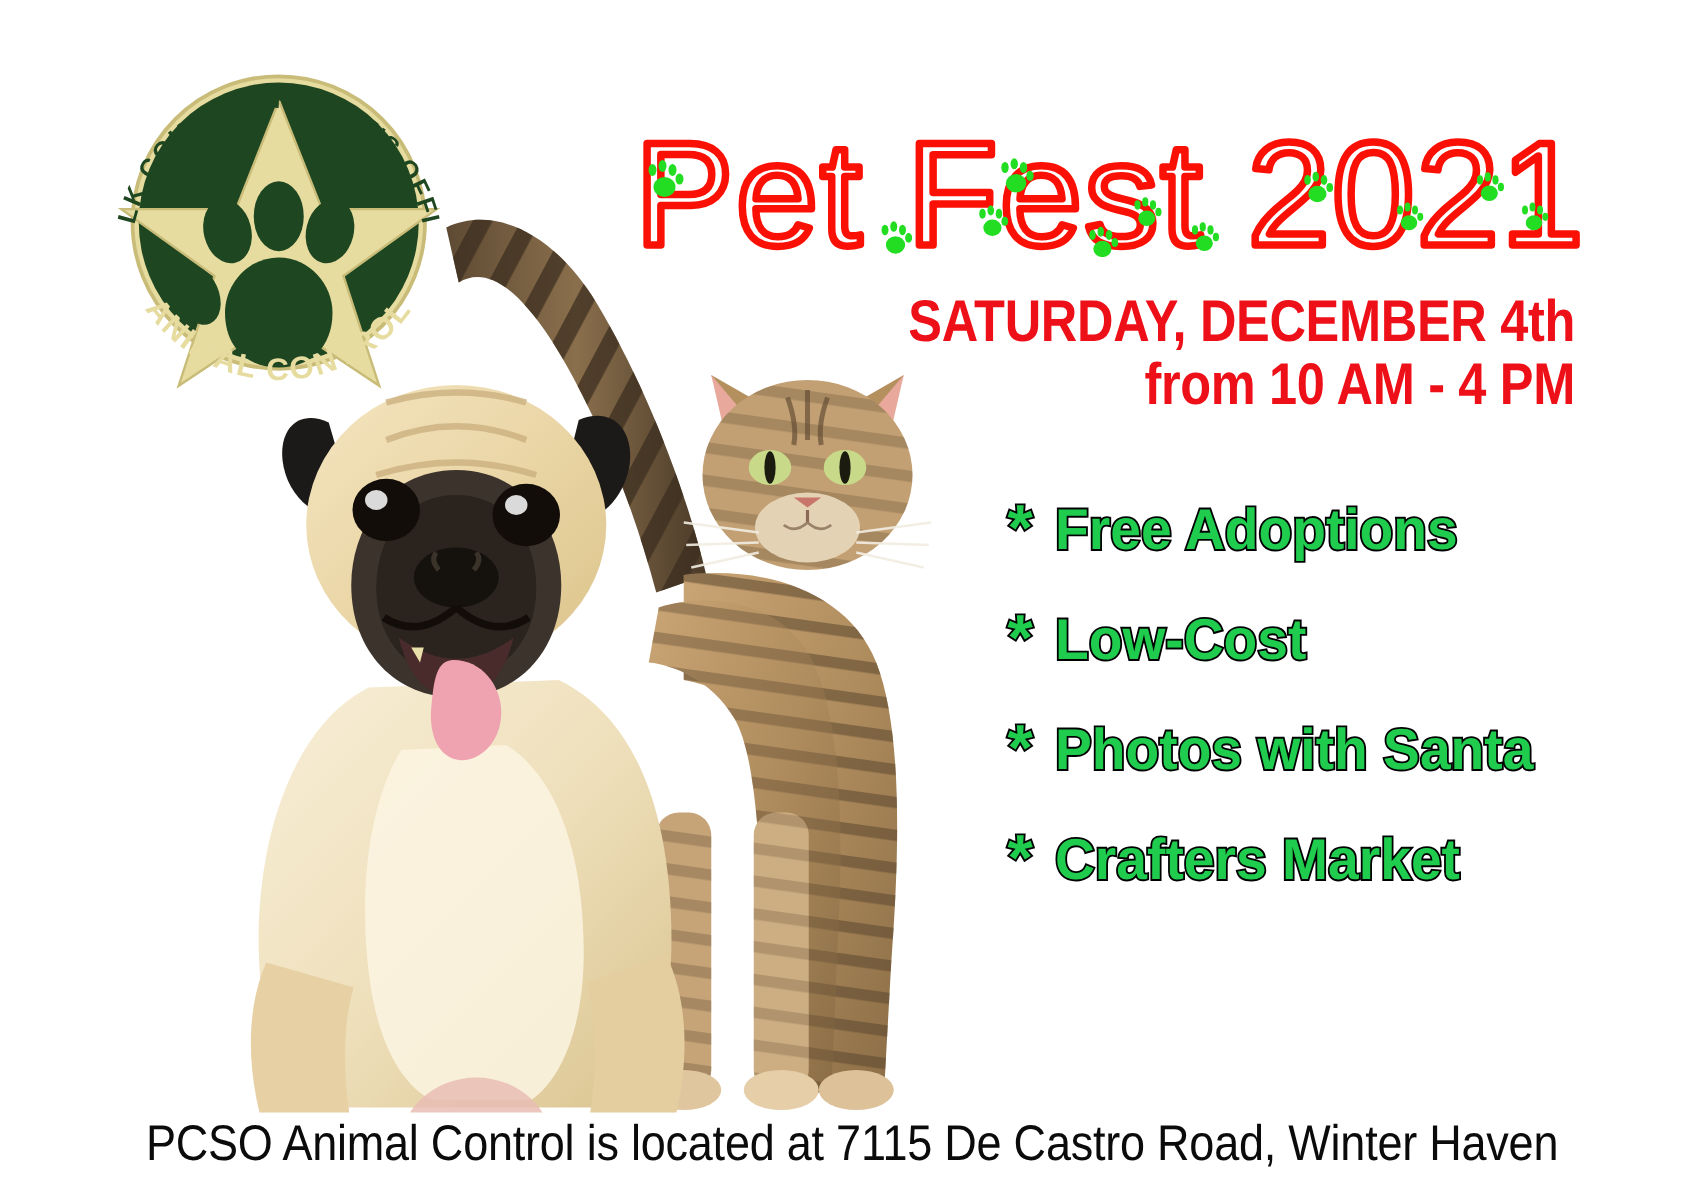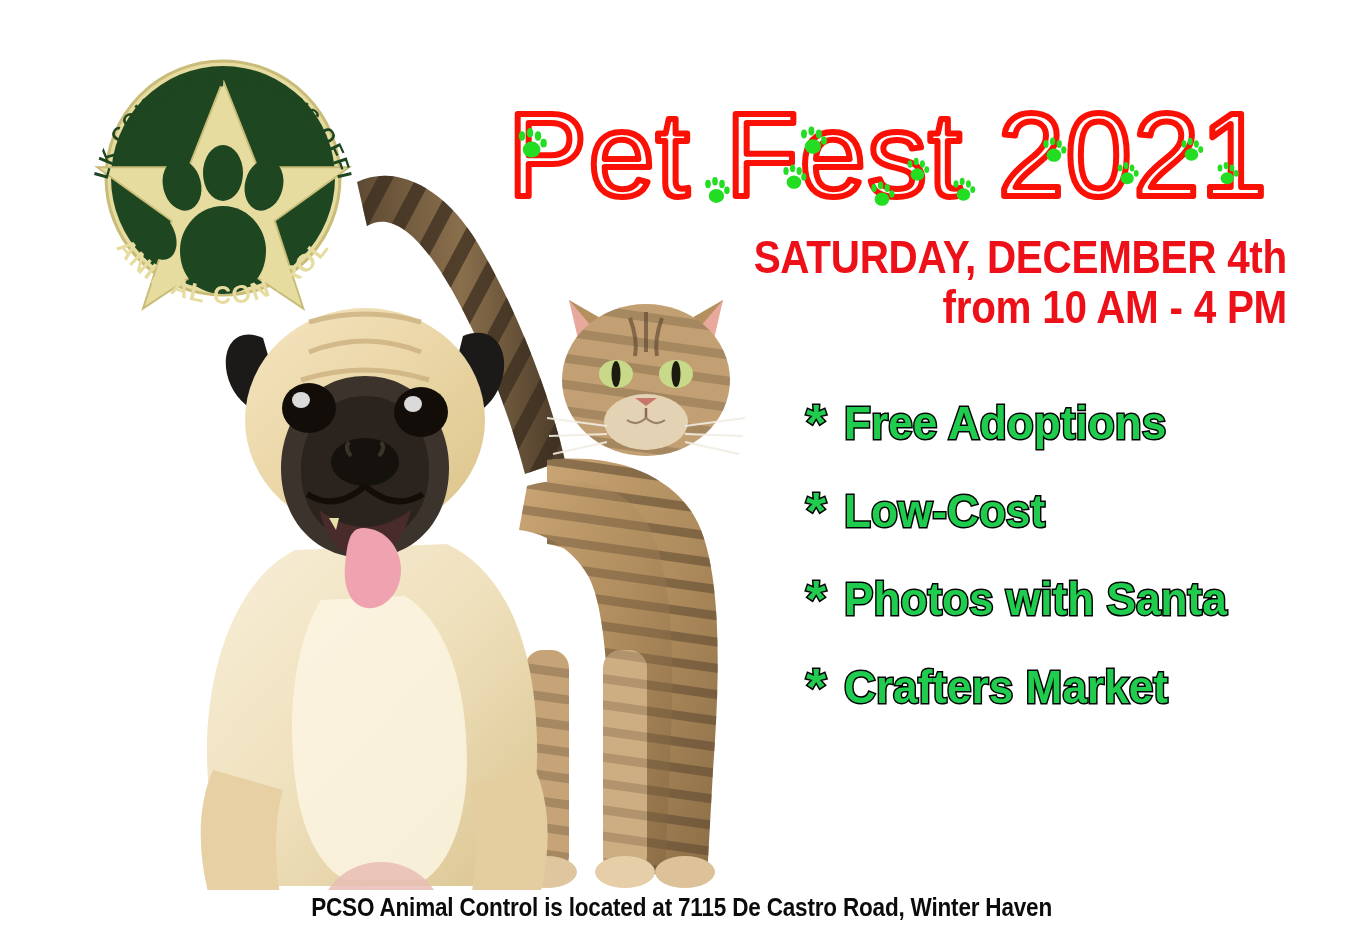--- a/index.html
+++ b/index.html
@@ -18,21 +18,21 @@
   
   .animals{position:absolute;left:95px;top:130px;width:740px;height:760px;}
   .animals svg{display:block;width:740px;height:760px;}
 
   
   .title-wrap{position:absolute;left:508px;top:96px;width:760px;height:130px;}
   .title-wrap svg{display:block;width:760px;height:130px;}
 
   
   .datelines{
-    position:absolute;left:587px;top:232px;width:700px;
+    position:absolute;left:560px;top:232px;width:700px;
     text-align:right;color:#EE1018;
     font-family:"Liberation Sans Narrow","Liberation Sans",sans-serif;
     font-weight:bold;letter-spacing:-0.3px;
   }
   .dateline1{font-size:47px;line-height:49px;transform:scaleX(0.86);transform-origin:right center;}
   .dateline2{font-size:47px;line-height:52px;transform:scaleX(0.86);transform-origin:right center;}
 
   
   .bullets{position:absolute;left:806px;top:396px;width:470px;}
   .brow{display:flex;align-items:flex-start;height:88px;}
@@ -54,21 +54,21 @@
     paint-order:stroke fill;
     white-space:nowrap;
     transform:scaleX(0.96);
     transform-origin:left center;
   }
 
   
   .footer{
     position:absolute;left:0;top:893px;width:1364px;text-align:center;
     font-family:"Liberation Sans Narrow","Liberation Sans",sans-serif;
-    font-weight:bold;font-size:25px;color:#0b0b0b;letter-spacing:-0.2px;
+    font-weight:normal;font-size:40px;color:#0b0b0b;letter-spacing:-0.2px;
   }
   .footer span{display:inline-block;transform:scaleX(0.9);transform-origin:center;}
 </style>
 </head>
 <body>
 
 <div class="poster">
 
   <div class="logo">
     <svg viewBox="0 0 290 290" xmlns="http://www.w3.org/2000/svg">

